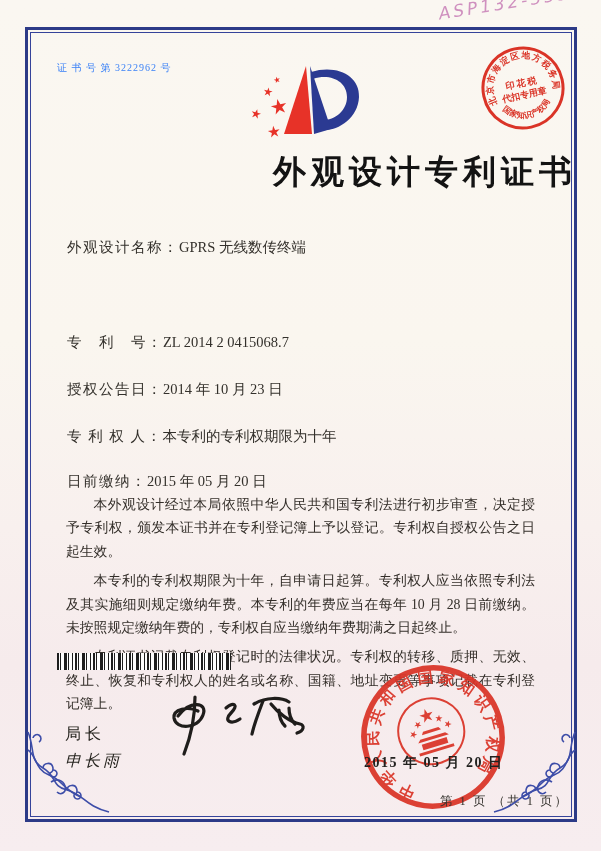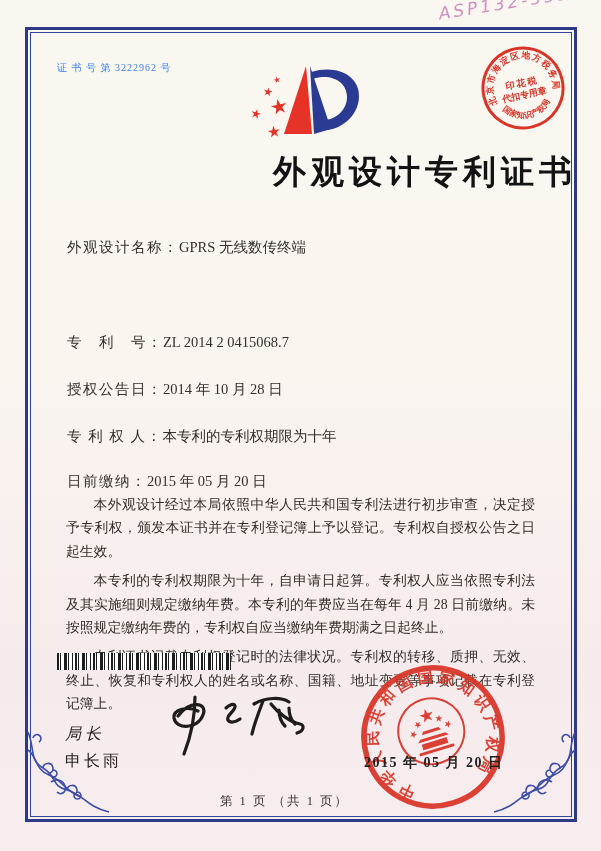--- a/index.html
+++ b/index.html
@@ -28,30 +28,30 @@
   .body-text{position:absolute;left:60px;top:487px;width:481px;font-size:13.8px;
              line-height:23.4px;color:#332e29;text-align:justify;}
   .body-text p{margin:6px;text-indent:2em;}
   
   .barcode{position:absolute;left:57px;top:653px;width:174px;height:17px;
     background:repeating-linear-gradient(90deg,
       #1d1d1d 0 2px,#fdfdfd 2px 3px,#1d1d1d 3px 4px,#fdfdfd 4px 7px,
       #1d1d1d 7px 10px,#fdfdfd 10px 11px,#1d1d1d 11px 12px,#fdfdfd 12px 15px,
       #1d1d1d 15px 16px,#fdfdfd 16px 18px);}
   
-  .director-label{position:absolute;left:65px;top:724px;font-size:16px;color:#26241f;letter-spacing:4px;font-style:italic;}
-  .director-name{position:absolute;left:65px;top:751px;font-size:16px;color:#26241f;letter-spacing:3px;}
+  .director-label{position:absolute;left:65px;top:724px;font-size:16px;color:#26241f;letter-spacing:4px;}
+  .director-name{position:absolute;left:65px;top:751px;font-size:16px;color:#26241f;letter-spacing:3px;font-style:italic;}
   .signature{position:absolute;left:150px;top:688px;}
   
   .tax-stamp{position:absolute;left:476px;top:41px;}
   .official-seal{position:absolute;left:357px;top:661px;}
   .seal-date{position:absolute;left:364px;top:754px;font-size:14px;font-weight:bold;
              color:#22211f;letter-spacing:1.5px;white-space:nowrap;z-index:5;}
   
-  .page-footer{position:absolute;left:0;right:32px;top:793px;text-align:center;
+  .page-footer{position:absolute;left:0;right:32px;top:793px;text-align:right;
                font-size:12.5px;color:#34322d;letter-spacing:2px;}
   
   .orn-bl{position:absolute;left:21px;top:724px;}
   .orn-br{position:absolute;left:486px;top:724px;}
 </style>
 </head>
 <body>
 
 <div id="page">
 
@@ -79,32 +79,32 @@
 
   <div class="title">外观设计专利证书</div>
 
   <div class="field f0">
     <span class="lab">外观设计名称：</span><span>GPRS 无线数传终端</span>
   </div>
   <div class="field f2">
     <span class="lab">专　利　号：</span><span>ZL 2014 2 0415068.7</span>
   </div>
   <div class="field f3">
-    <span class="lab">授权公告日：</span><span>2014 年 10 月 28 日</span>
+    <span class="lab">授权公告日：</span><span>2014 年 10 月 23 日</span>
   </div>
   <div class="field f4">
     <span class="lab">专 利 权 人：</span><span>本专利的专利权期限为十年</span>
   </div>
   <div class="field f5">
     <span class="lab">日前缴纳：</span><span>2015 年 05 月 20 日</span>
   </div>
 
   <div class="body-text">
     <p>本外观设计经过本局依照中华人民共和国专利法进行初步审查，决定授予专利权，颁发本证书并在专利登记簿上予以登记。专利权自授权公告之日起生效。</p>
-    <p>本专利的专利权期限为十年，自申请日起算。专利权人应当依照专利法及其实施细则规定缴纳年费。本专利的年费应当在每年 4 月 28 日前缴纳。未按照规定缴纳年费的，专利权自应当缴纳年费期满之日起终止。</p>
+    <p>本专利的专利权期限为十年，自申请日起算。专利权人应当依照专利法及其实施细则规定缴纳年费。本专利的年费应当在每年 10 月 28 日前缴纳。未按照规定缴纳年费的，专利权自应当缴纳年费期满之日起终止。</p>
     <p>专利证书记载专利权登记时的法律状况。专利权的转移、质押、无效、终止、恢复和专利权人的姓名或名称、国籍、地址变更等事项记载在专利登记簿上。</p>
   </div>
 
   <div class="barcode"></div>
 
   <div class="director-label">局长</div>
   <div class="director-name">申长雨</div>
 
   <svg class="signature" width="190" height="78" viewBox="0 0 190 78">
     <g fill="none" stroke="#1f1d1b" stroke-width="3.2" stroke-linecap="round">

